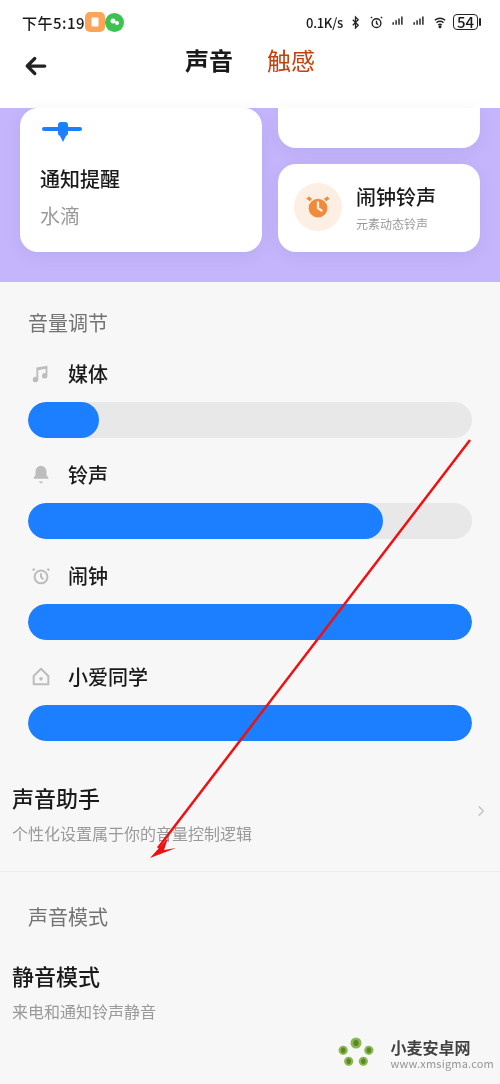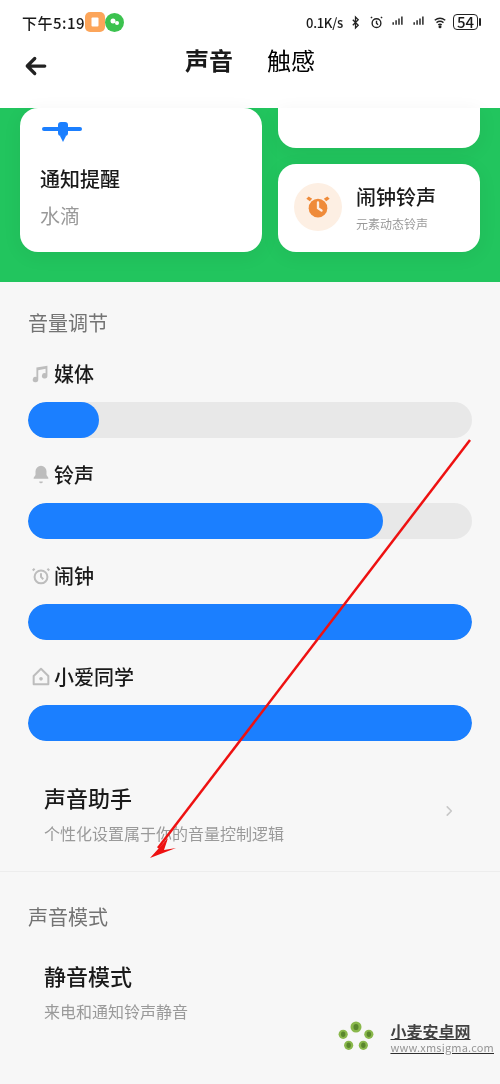--- a/index.html
+++ b/index.html
@@ -16,25 +16,25 @@
   .status-right { display: flex; align-items: center; gap: 5px; font-size: 13px; }
   .status-right .net { font-size: 13px; letter-spacing: -0.3px; }
   .sb-icon { width: 16px; height: 16px; display:inline-flex; align-items:center; justify-content:center; }
   .battery { border: 1.5px solid #222; border-radius: 4px; padding: 0 3px; font-size: 15px; line-height: 14px; position: relative; }
   .battery::after { content:""; position:absolute; right:-4px; top:3px; width:2px; height:8px; background:#222; border-radius:1px; }
 
   
   .header { display: flex; align-items: flex-start; height: 70px; background: #fff; padding: 0 8px; }
   .back-btn { width: 56px; height: 56px; display:flex; align-items:center; justify-content:center; }
   .tabs { flex:1; display:flex; align-items:center; justify-content:center; gap: 30px; margin-right: 56px; }
-  .tab { font-size: 24px; font-weight: 400; color: #000000; padding: 4px 2px; }
+  .tab { font-size: 24px; font-weight: 400; color: #c2410c; padding: 4px 2px; }
   .tab.active { color: #1a1a1a; font-weight: 600; }
 
   
-  .cards-wrap { background:#22c55e; padding: 0 20px 30px 20px; }
+  .cards-wrap { background:#c4b5fd; padding: 0 20px 30px 20px; }
   .cards { display:flex; gap: 16px; }
   .card { flex:1; background:#fff; border-radius: 18px; box-shadow: 0 4px 20px rgba(0,0,0,0.06); position: relative; }
   .card-left { padding: 18px 20px 22px 20px; }
   .card-left .icon-row { height: 16px; display:flex; align-items:center; }
   .slider-icon { width: 44px; height: 18px; position: relative; }
   .slider-icon .bar { position:absolute; top:2px; left:2px; width:40px; height:4px; background:#1b7fff; border-radius:2px; }
   .slider-icon .knob { position:absolute; top:-3px; left:18px; width:10px; height:14px; background:#1b7fff; border-radius:3px; }
   .slider-icon .knob::after{ content:""; position:absolute; left:2px; bottom:-6px; width:6px; height:6px; background:#1b7fff; clip-path: polygon(50% 100%, 0 0, 100% 0); }
   .card-left .title { font-size: 20px; font-weight: 500; margin-top: 22px; }
   .card-left .subtitle { font-size: 20px; color: #999; margin-top: 8px; }
@@ -43,41 +43,41 @@
   .card-right { padding: 18px 16px 20px 16px; display:flex; align-items:center; gap: 14px; border-radius:18px; box-shadow: 0 4px 20px rgba(0,0,0,0.06); }
   .alarm-circle { width: 48px; height: 48px; border-radius: 50%; background:#fdefe3; display:flex; align-items:center; justify-content:center; }
   .card-right .texts .title { font-size: 20px; font-weight: 500; }
   .card-right .texts .subtitle { font-size: 12px; color:#999; margin-top: 4px; }
 
   
   .section-heading { font-size: 20px; color: #737373; padding: 26px 28px 18px; }
 
   
   .slider-block { padding: 4px 28px 18px; }
-  .slider-label-row { display:flex; align-items:center; margin-bottom: 14px; }
+  .slider-label-row { display:flex; align-items:center; gap: 14px; margin-bottom: 14px; }
   .slider-label-row .label { font-size: 20px; font-weight: 500; }
   .slider-icon-sm { width: 26px; height: 26px; display:flex; align-items:center; justify-content:center; color:#bdbdbd; }
   .slider-track { height: 36px; background:#e8e8e8; border-radius: 18px; position: relative; overflow: hidden; }
   .slider-fill { position:absolute; top:0; left:0; bottom:0; background:#1b7fff; border-radius: 18px; }
 
   
-  .list-item { padding: 22px 44px; display:flex; align-items:center; position:relative; }
+  .list-item { padding: 22px 12px; display:flex; align-items:center; position:relative; }
   .list-item .texts { flex:1; }
   .list-item .title { font-size: 22px; font-weight: 500; }
   .list-item .subtitle { font-size: 16px; color: #9a9a9a; margin-top: 8px; }
   .chevron { color:#c8c8c8; }
 
   
   .divider { height: 1px; background:#ededed; margin: 4px 0; }
 
   
   .arrow-overlay { position:absolute; top: 430px; left: 140px; width: 340px; height: 440px; pointer-events:none; }
 
   
-  .watermark { position:absolute; right: 6px; bottom: 24px; display:flex; align-items:center; gap:12px; opacity:0.9;text-decoration:underline; }
+  .watermark { position:absolute; right: 6px; bottom: 8px; display:flex; align-items:center; gap:12px; opacity:0.9; }
   .wm-logo { width: 44px; height: 44px; }
   .wm-text { display:flex; flex-direction:column; align-items:flex-start; line-height:1.1; }
   .wm-text .cn { font-size: 16px; font-weight:700; color:#2f2f2f; }
   .wm-text .en { font-size: 11px; color:#8b8b8b; letter-spacing:0.2px; }
 </style>
 </head>
 <body>
 
 <div class="status-bar">
   <div class="status-left">

